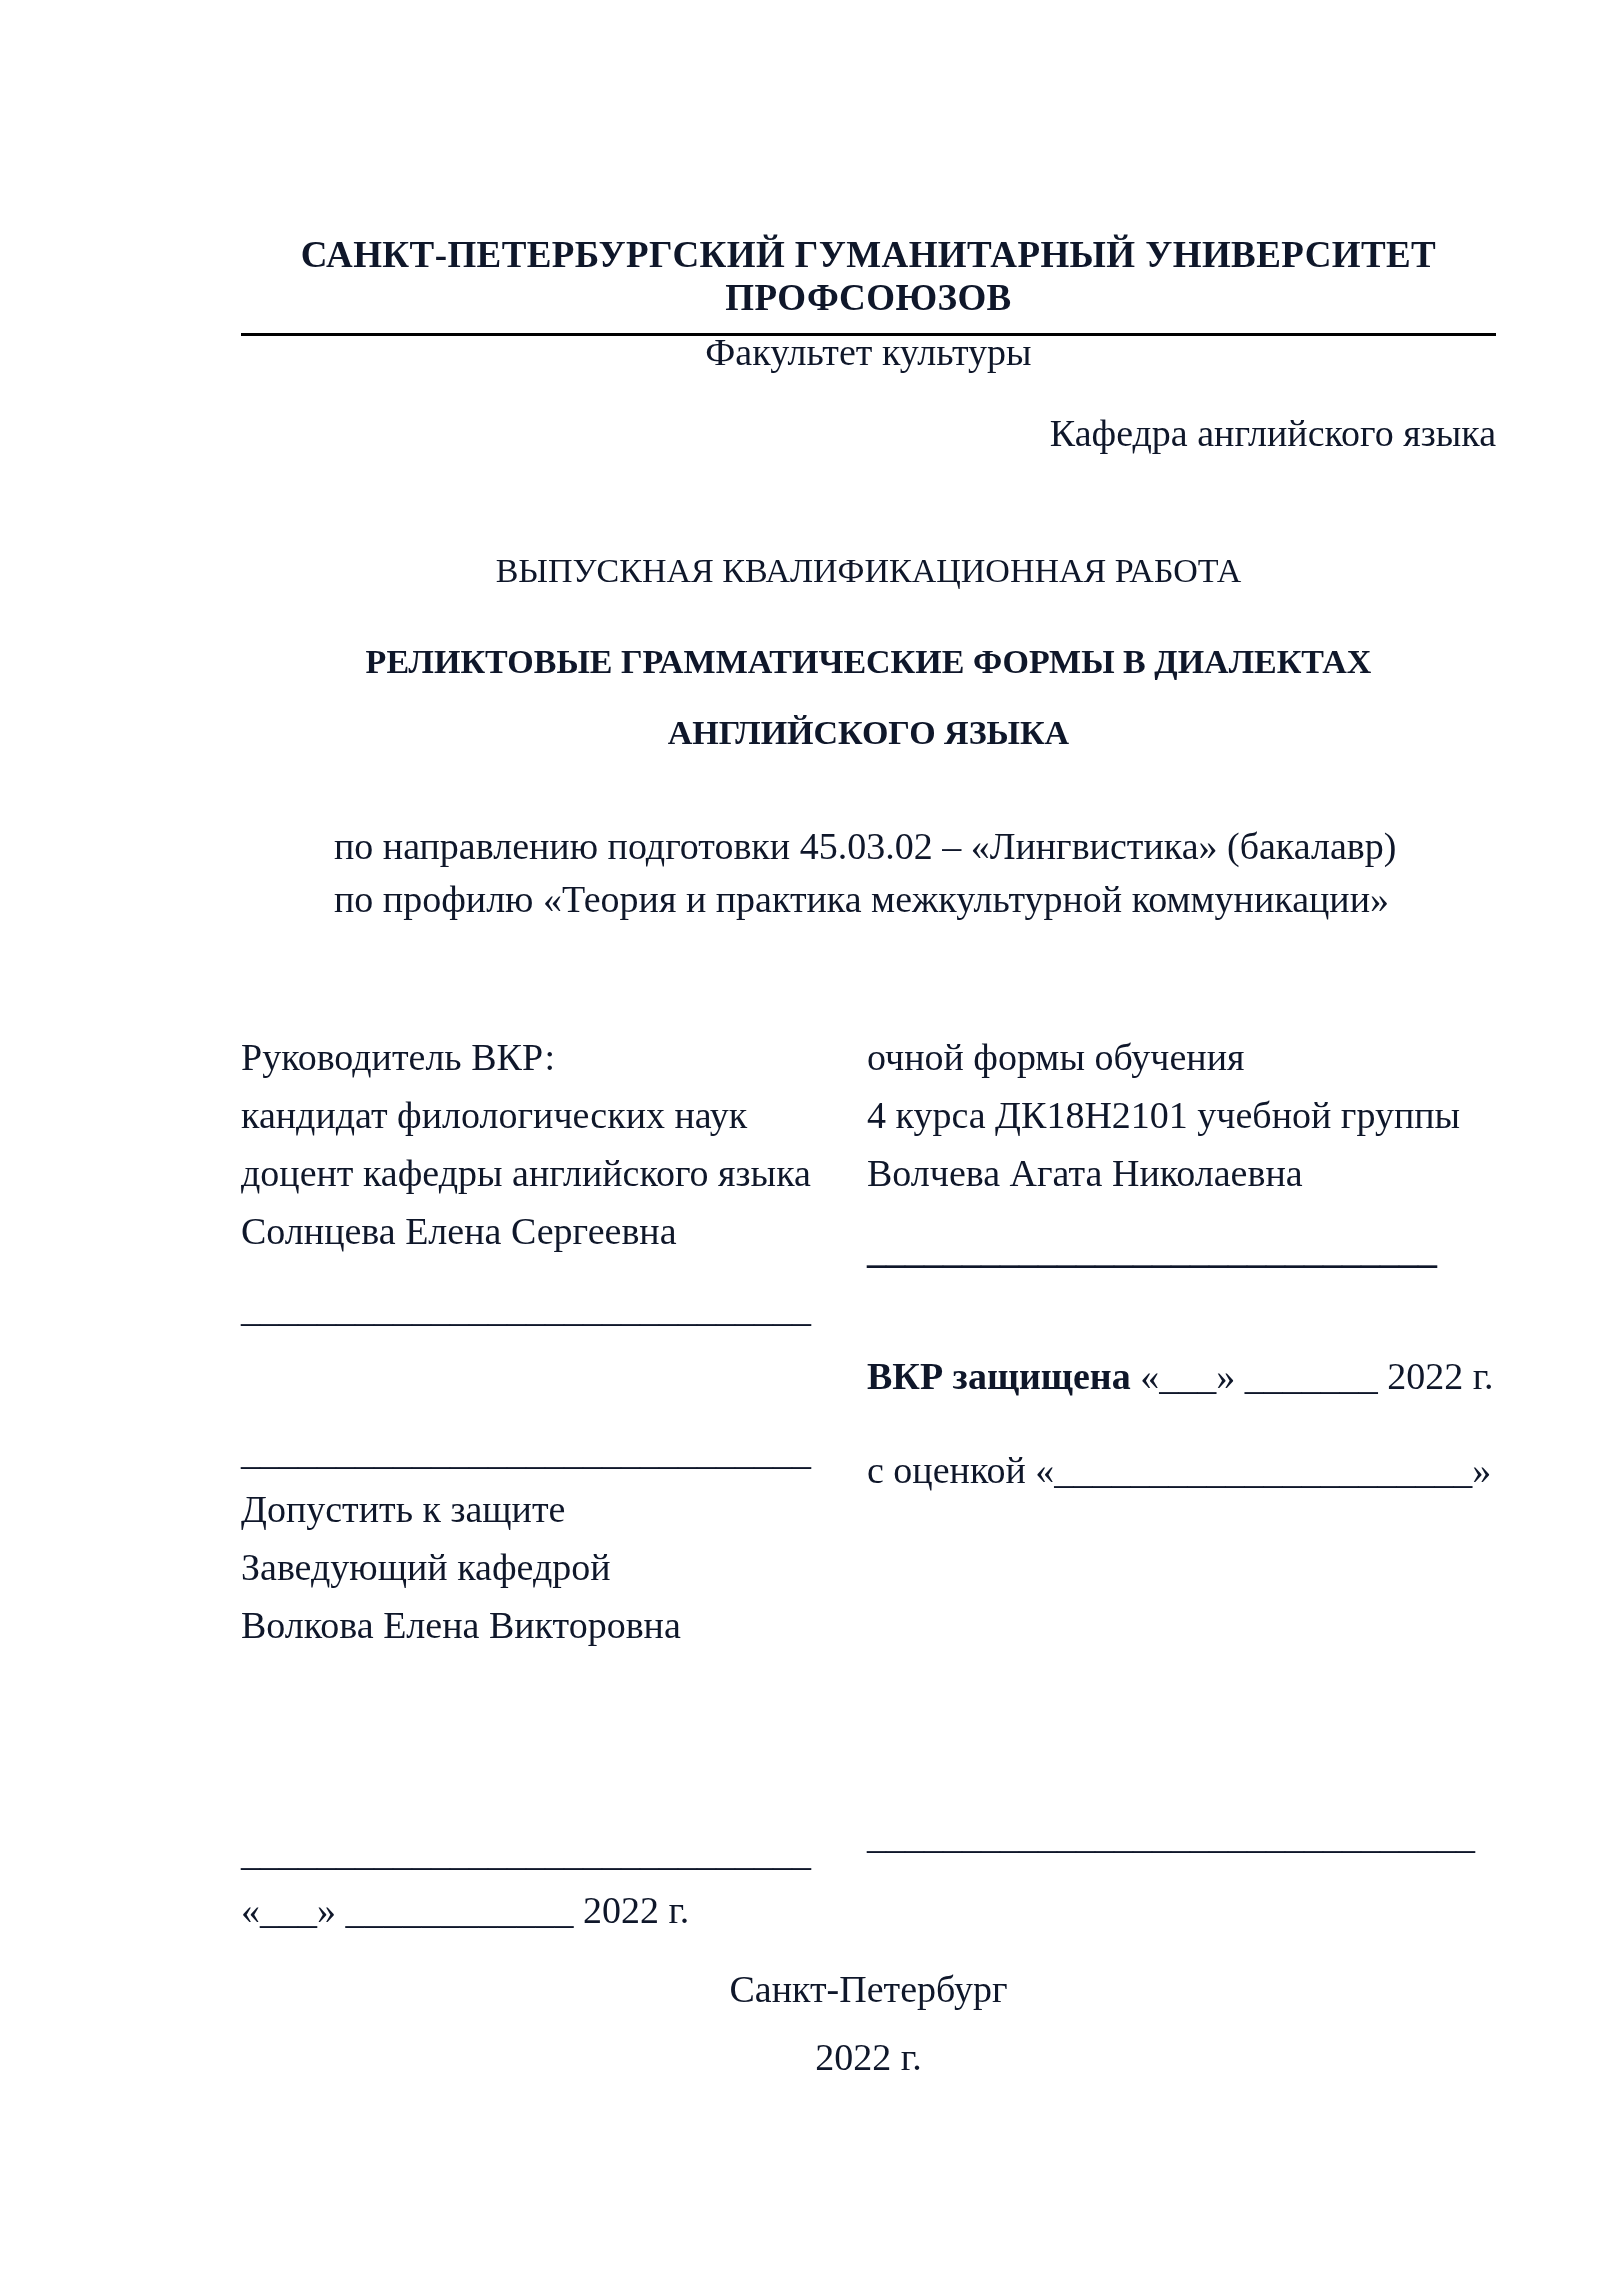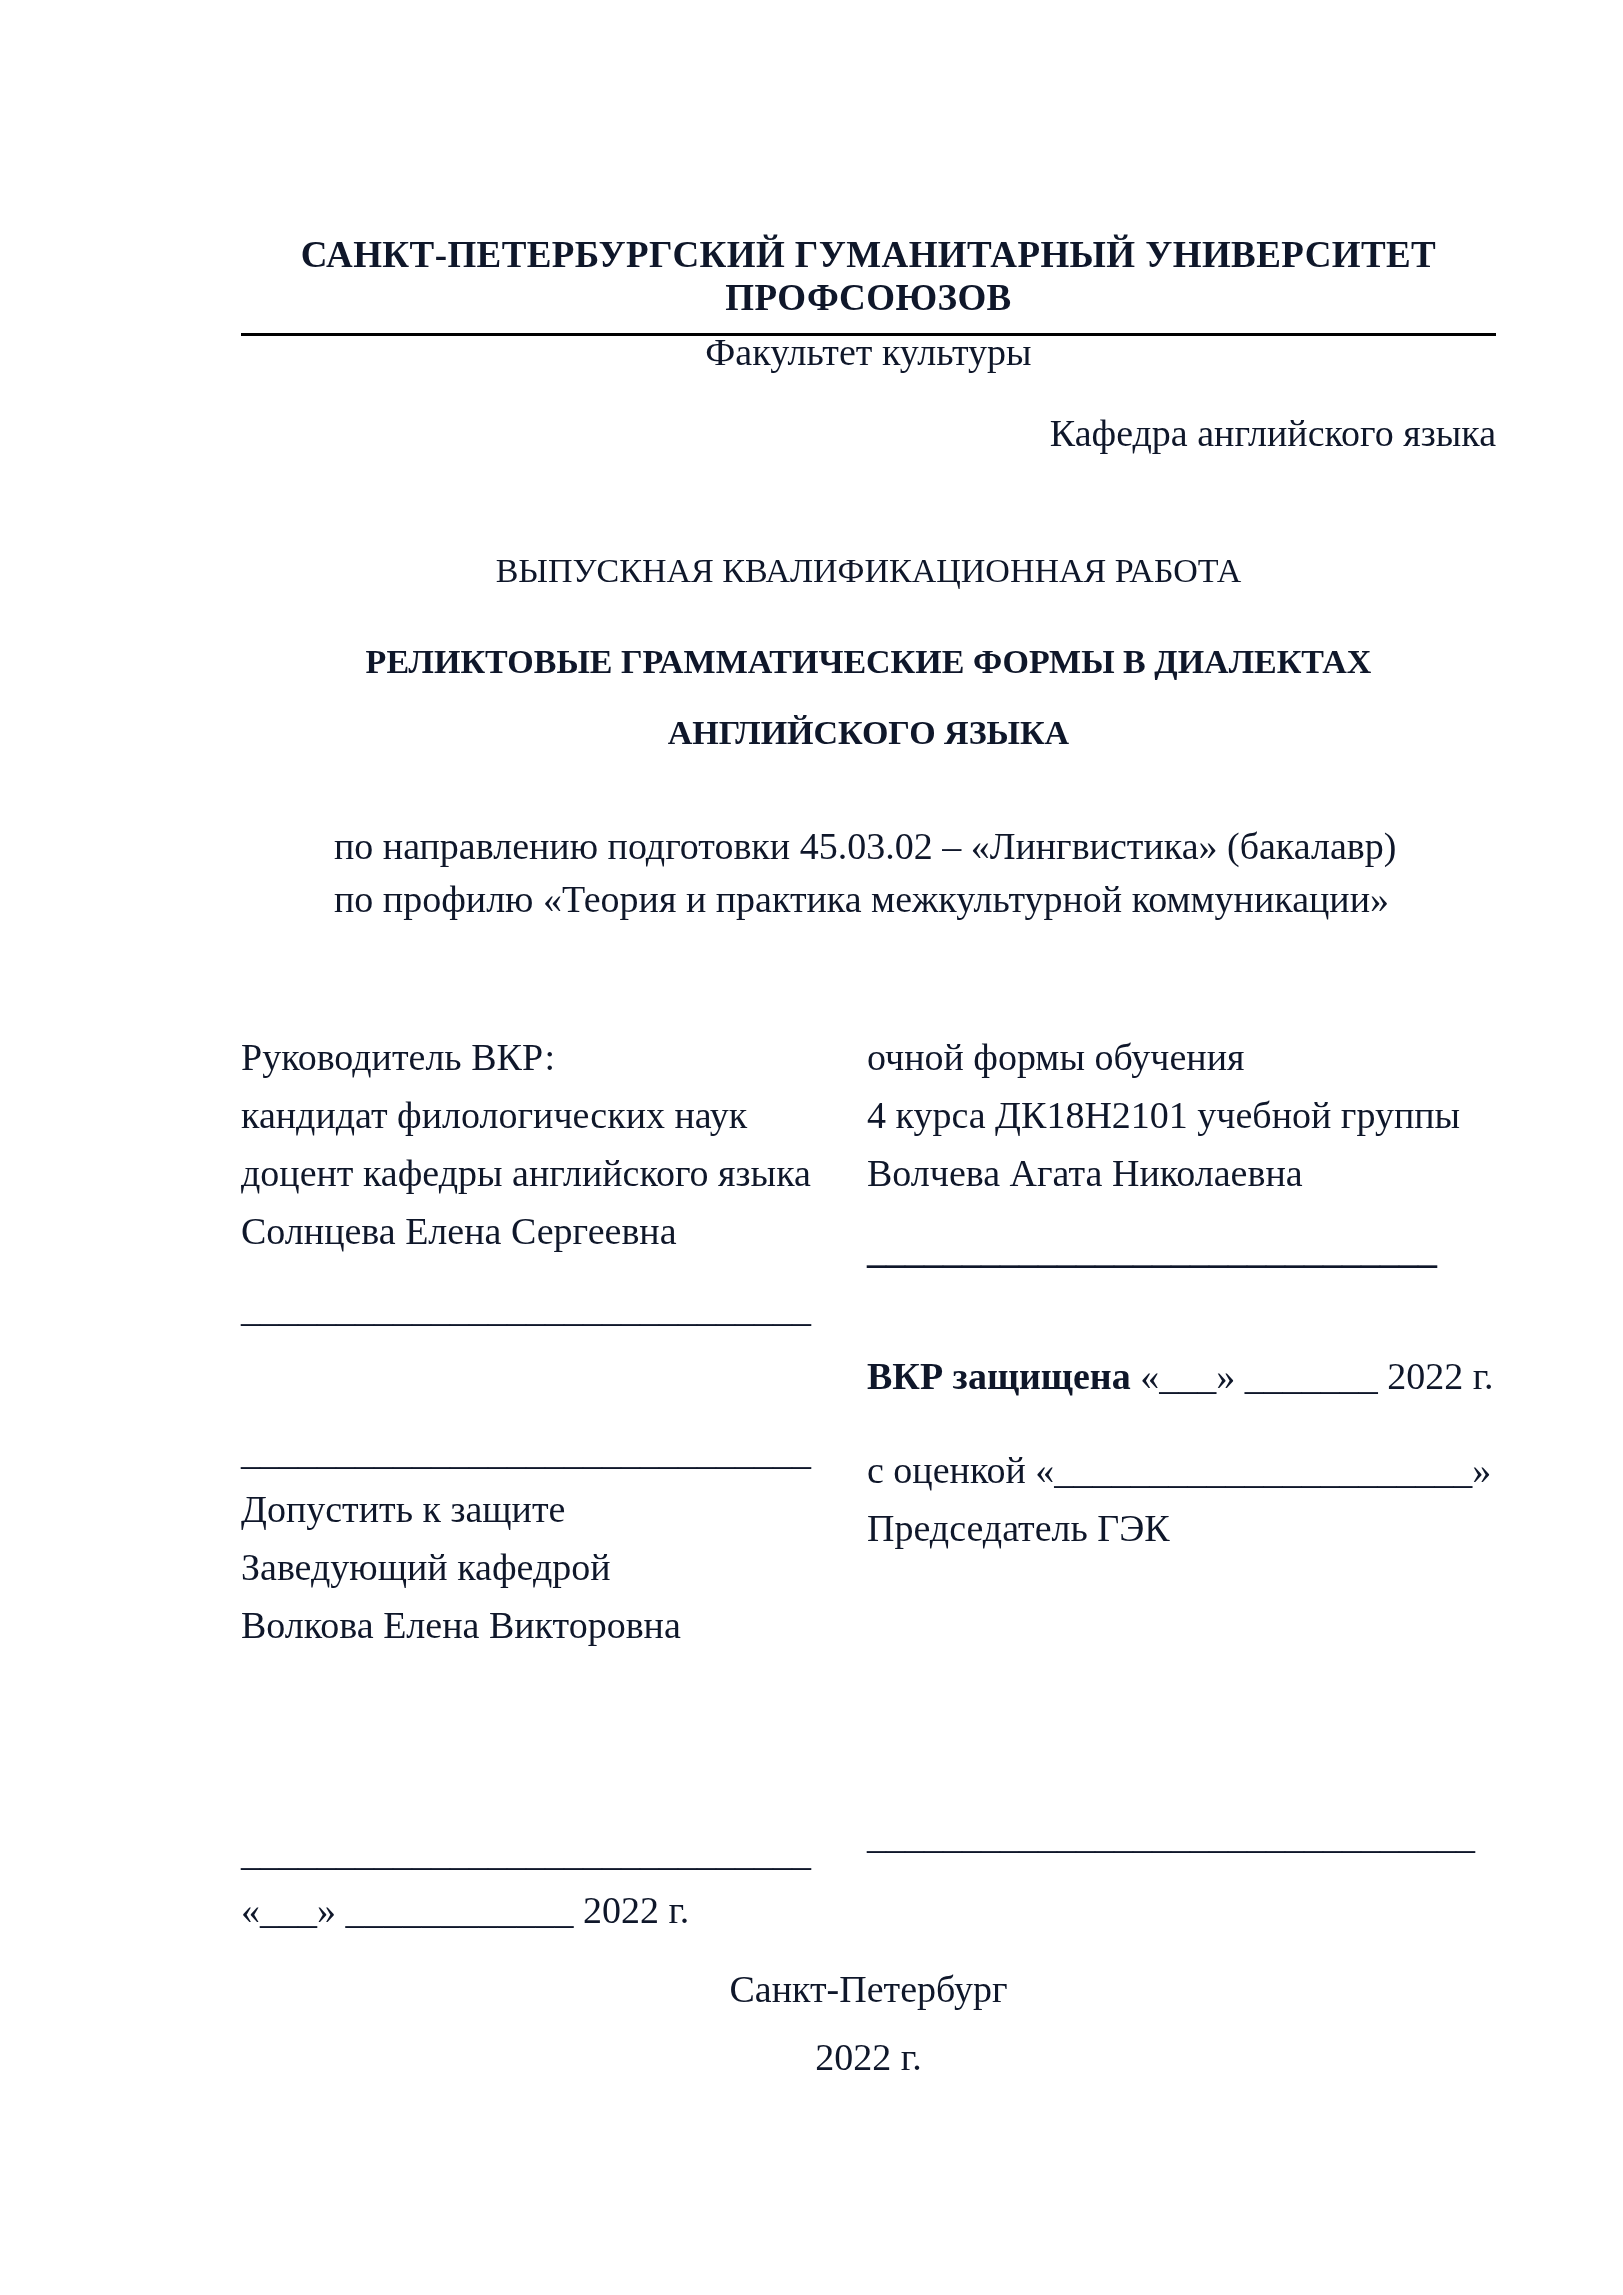--- a/index.html
+++ b/index.html
@@ -120,21 +120,20 @@
 
     <div class="col-right">
       <div class="line">очной формы обучения</div>
       <div class="line">4 курса ДК18Н2101 учебной группы</div>
       <div class="line">Волчева Агата Николаевна</div>
       <div class="line b sig-first">______________________________</div>
       <div class="line defense-date">
         <span class="b">ВКР защищена</span><span> «___» _______ 2022 г.</span>
       </div>
       <div class="line grade">с оценкой «______________________»</div>
-      <div class="line">Председатель ГЭК</div>
     </div>
 
   </div>
 
   <div class="abs content-w bottom-columns">
     <div class="bottom-left">
       <div class="line">______________________________</div>
       <div class="line">«___» ____________ 2022 г.</div>
     </div>
     <div class="bottom-right">

